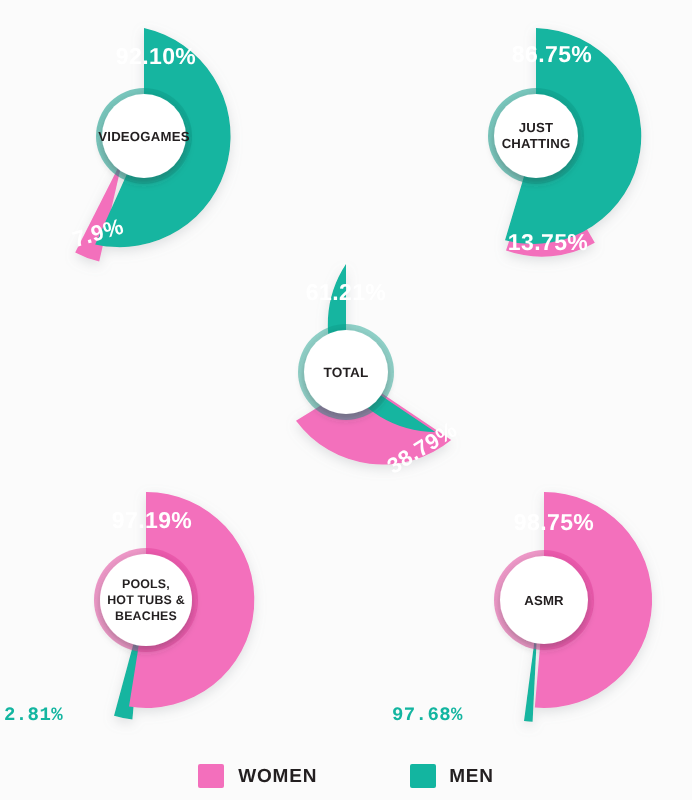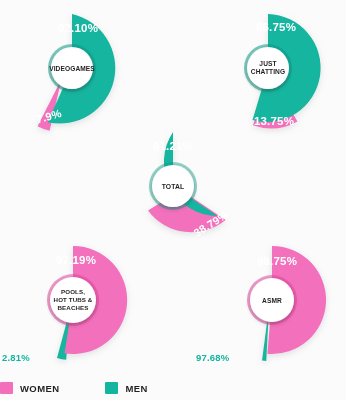--- a/index.html
+++ b/index.html
@@ -19,35 +19,36 @@
   }
   .center-text{
     font-weight:bold;
     fill:#231f20;
     letter-spacing:.1px;
   }
   .legend{
     position:absolute;
     left:0;right:0;bottom:6px;
     display:flex;
-    justify-content:flex-start;
+    justify-content:center;
     align-items:center;
     gap:46px;
   }
   .legend-item{display:flex;align-items:center;gap:7px;}
   .legend-swatch{width:13px;height:12px;border-radius:1px;display:block;}
   .legend-label{
     font-size:9.5px;font-weight:bold;color:#231f20;letter-spacing:.4px;
   }
   .ext-label{
     position:absolute;
     font-size:9.5px;
     font-weight:bold;
     letter-spacing:.2px;
     white-space:nowrap;
+    font-family:Liberation Mono, monospace;
   }
 </style>
 </head>
 <body>
 
 <div id="stage">
 
   <svg class="chart" style="left:0px;top:0px;" width="150" height="140" viewBox="0 0 150 140">
     <defs>
       <filter id="sh1" x="-40%" y="-40%" width="180%" height="180%">

